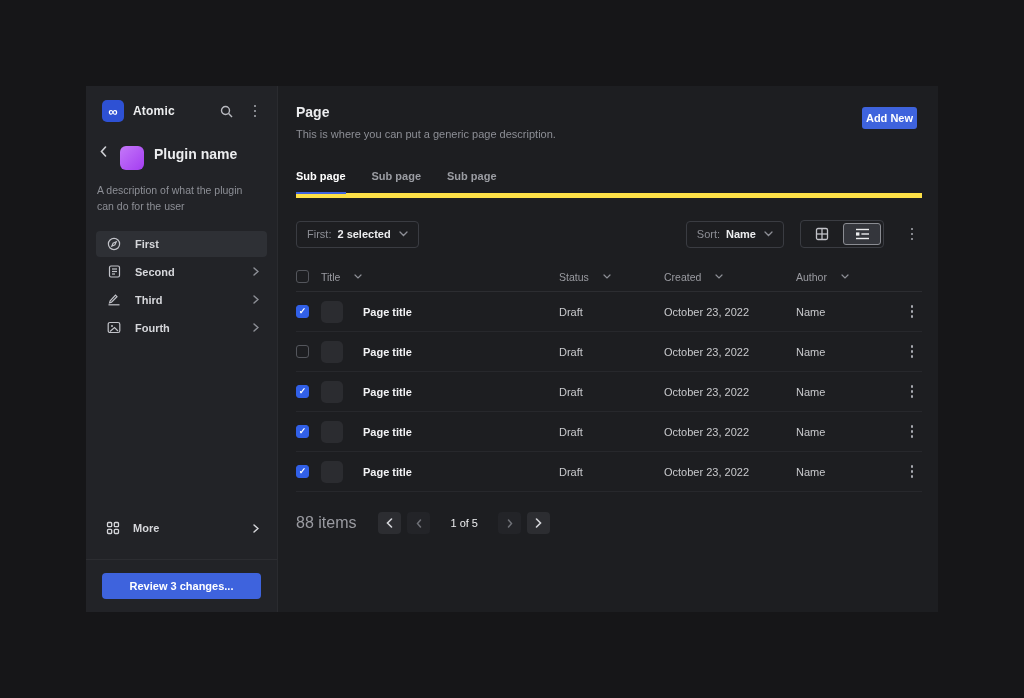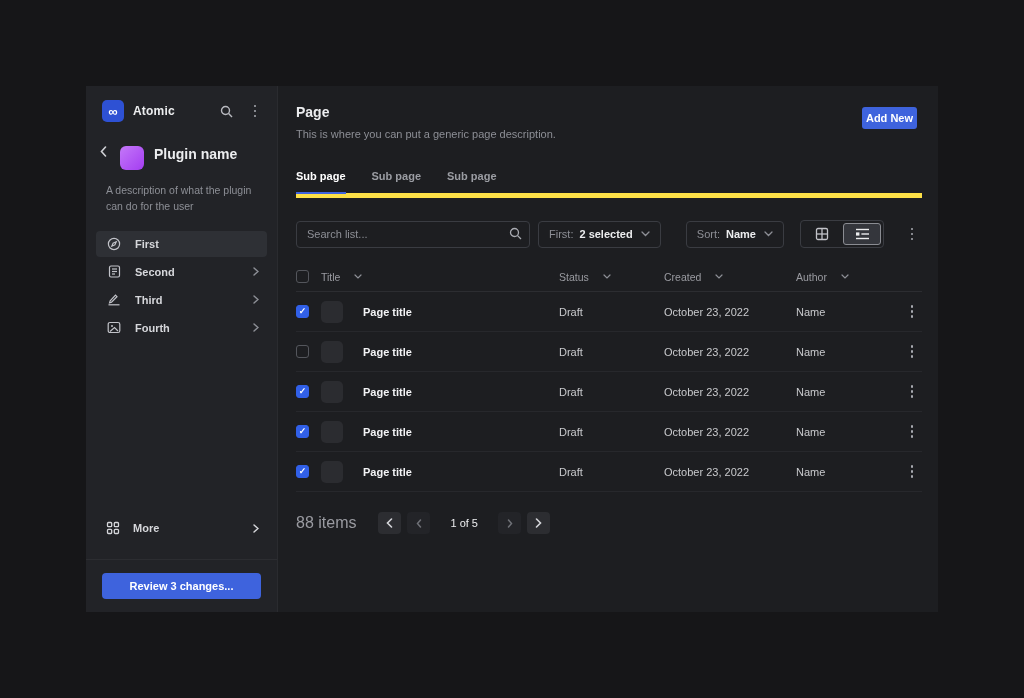--- a/index.html
+++ b/index.html
@@ -40,21 +40,21 @@
   .plugin-row {
     display:flex; gap:10px; padding:10px 16px 0 10px;
   }
   .back-chev { color:#cfd0d4; width:14px; display:flex; justify-content:center; cursor:pointer; }
   .plugin-swatch {
     width:24px; height:24px; border-radius:6px;
     background:linear-gradient(135deg,#c478f9,#a43df1);
   }
   .plugin-name { font-size:14px; font-weight:bold; }
   .plugin-desc {
-    padding:12px 18px 0 20px; font-size:10.5px; line-height:1.55; color:#8d8f96;
+    padding:12px 18px 0 11px; font-size:10.5px; line-height:1.55; color:#8d8f96;
   }
   .nav { margin-top:16px; padding:0 10px; display:flex; flex-direction:column; gap:2px; }
   .nav-item {
     display:flex; align-items:center; gap:13px; height:26px; padding:0 8px 0 10px;
     border-radius:4px; cursor:pointer; color:#d6d7db;
   }
   .nav-item.active { background:#2e3035; }
   .nav-item .nicon { width:16px; display:flex; align-items:center; justify-content:center; color:#c2c3c9; }
   .nav-item .nlabel { font-size:11px; font-weight:600; flex:1; }
   .nav-item .chev { display:none; color:#8d8f96; }
@@ -274,29 +274,20 @@
       <button class="btn-primary add-new-btn">Add New</button>
     </div>
 
     <div class="tabs">
       <div class="tab active">Sub page</div>
       <div class="tab">Sub page</div>
       <div class="tab">Sub page</div>
     </div>
 
     <div class="toolbar">
-      <div class="search-box">
-        <input type="text" placeholder="Search list..." style="">
-        <span class="mag">
-          <svg width="13" height="13" viewBox="0 0 13 13" fill="none" stroke="currentColor" stroke-width="1.3">
-            <circle cx="5.5" cy="5.5" r="4"></circle>
-              <line x1="8.6" y1="8.6" x2="12" y2="12"></line>
-          </svg>
-        </span>
-      </div>
       <div class="dropdown">
         <span class="dd-label">First:</span>
         <span class="dd-value">2 selected</span>
         <span class="dd-chev">
           <svg width="9" height="6" viewBox="0 0 9 6" fill="none" stroke="currentColor" stroke-width="1.3" stroke-linecap="round">
               <polyline points="1,1 4.5,4.5 8,1"></polyline>
             </svg>
         </span>
       </div>
       <div class="grow"></div>

